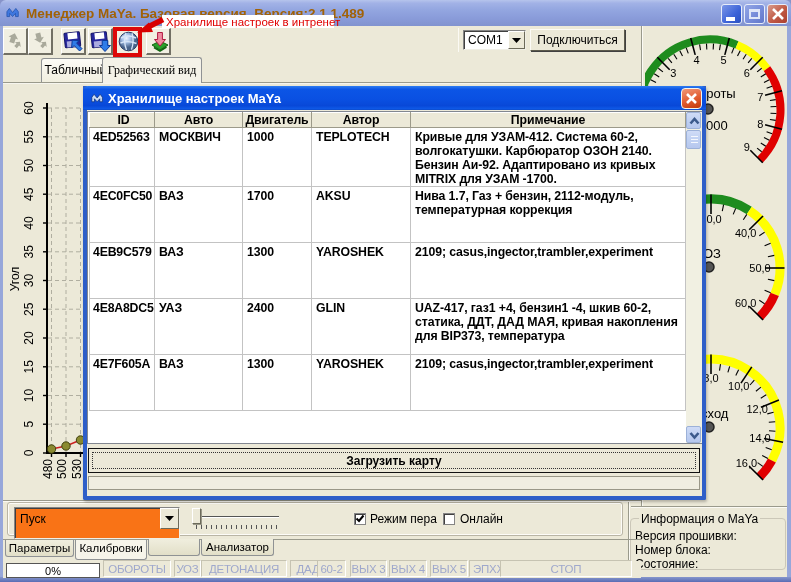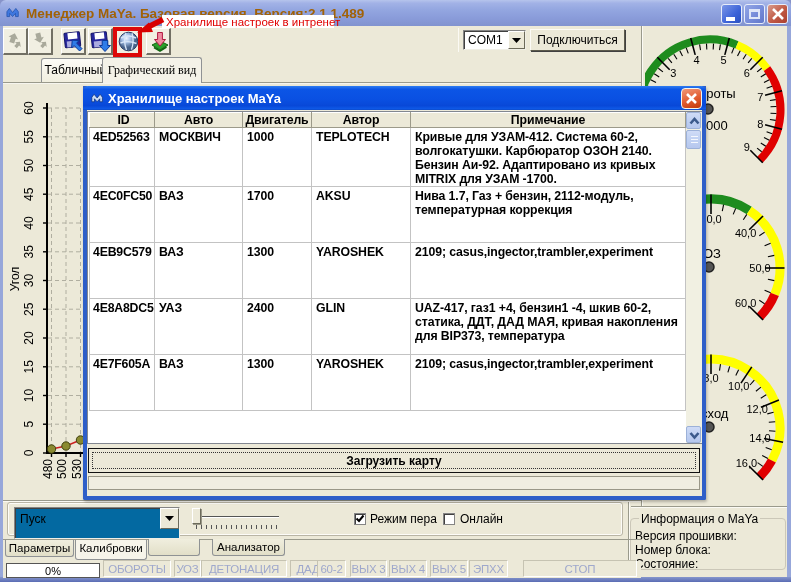--- a/index.html
+++ b/index.html
@@ -328,21 +328,21 @@
 <circle cx="64" cy="401" r="5" fill="#555" stroke="#222" stroke-width="1.5"></circle>
 </svg>
 <div class="abs" style="left:631px;top:506px;width:156px;height:2px;background:#9a9a8c;border-bottom:1px solid #fbfaf4;"></div>
 <div class="abs gb" style="left:630px;top:518px;width:156px;height:52px;"></div>
 <div class="abs" style="left:639px;top:512px;background:#ece9d8;padding:0 2px;font-size:12px;">Информация о MaYa</div>
 <div class="abs" style="left:635px;top:529px;font-size:12px;">Версия прошивки:</div>
 <div class="abs" style="left:635px;top:543px;font-size:12px;">Номер блока:</div>
 <div class="abs" style="left:635px;top:557px;font-size:12px;">Состояние:</div>
 <div class="abs" style="left:3px;top:500px;width:638px;height:2px;background:#fbfaf4;border-top:1px solid #9a9a8c;"></div>
 <div class="abs" style="left:7px;top:502px;width:616px;height:34px;border:1px solid #b9b5a5;border-radius:3px;box-shadow:inset 0 0 0 1px #fdfcf8;"></div>
-<div class="abs" style="left:14px;top:507px;width:166px;height:32px;background:#0369a1;border:1px solid #848484;border-bottom-color:#f0efe6;border-right-color:#f0efe6;box-shadow:inset 1px 1px 0 #404040;">
+<div class="abs" style="left:14px;top:507px;width:166px;height:32px;background:#f97316;border:1px solid #848484;border-bottom-color:#f0efe6;border-right-color:#f0efe6;box-shadow:inset 1px 1px 0 #404040;">
 <div class="abs" style="left:5px;top:4px;font-size:12px;">Пуск</div>
 <div class="abs" style="right:0;top:0;width:19px;height:21px;background:#ece9d8;border:1px solid #fff;border-right-color:#6c6a5a;border-bottom-color:#6c6a5a;">
 <svg class="abs" style="left:4px;top:7px" width="9" height="6" viewBox="0 0 9 6">
         <path d="M0 0 L9 0 L4.5 5 Z" fill="#000"></path>
       </svg>
     </div>
   </div>
 <div class="abs" style="left:201px;top:516px;width:78px;height:2px;background:#555;border-bottom:1px solid #fff;"></div>
 <div class="abs" style="left:192px;top:508px;width:9px;height:16px;background:#ece9d8;border:1px solid #fff;border-right-color:#6c6a5a;border-bottom-color:#6c6a5a;box-shadow:1px 1px 0 #9a9888;"></div>
 <div class="abs" style="left:196px;top:525px;width:1px;height:4px;background:#555;"></div>
@@ -372,37 +372,37 @@
 <div class="abs" style="left:3px;top:539px;width:638px;height:1px;background:#9a9a8c;"></div>
 <div class="abs" style="left:5px;top:540px;width:69px;height:17px;background:linear-gradient(180deg,#f0eede,#e2dfc8);border:1px solid #8f9294;border-top:none;border-radius:0 0 3px 3px;">
     <div class="tabb" style="margin-top:2px;">Параметры</div>
   </div>
 <div class="abs" style="left:75px;top:540px;width:72px;height:20px;background:#f6f4ea;border:1px solid #8f9294;border-top:none;border-radius:0 0 3px 3px;">
     <div class="tabb" style="margin-top:2px;">Калибровки</div>
   </div>
 <div class="abs" style="left:148px;top:539px;width:52px;height:17px;background:linear-gradient(180deg,#f0eede,#e2dfc8);border:1px solid #8f9294;border-top:none;border-radius:0 0 3px 3px;">
     <div class="tabb" style="margin-top:20px;">История</div>
   </div>
-<div class="abs" style="left:212px;top:539px;width:73px;height:17px;background:linear-gradient(180deg,#f0eede,#e2dfc8);border:1px solid #8f9294;border-top:none;border-radius:0 0 3px 3px;">
+<div class="abs" style="left:201px;top:539px;width:73px;height:17px;background:linear-gradient(180deg,#f0eede,#e2dfc8);border:1px solid #8f9294;border-top:none;border-radius:0 0 3px 3px;">
     <div class="tabb" style="margin-top:2px;">Анализатор</div>
   </div>
 <div class="abs" style="left:3px;top:561px;width:638px;height:17px;background:#ece9d8;"></div>
 <div class="abs" style="left:6px;top:563px;width:94px;height:15px;background:#fff;border:1px solid #555;">
     <div style="text-align:center;font-size:11px;margin-top:1px;">0%</div>
   </div>
 <div class="abs stc" style="left:103px;width:68px;">ОБОРОТЫ</div>
 <div class="abs stc" style="left:174px;width:27px;">УОЗ</div>
 <div class="abs stc" style="left:201px;width:86px;">ДЕТОНАЦИЯ</div>
 <div class="abs stc" style="left:290px;width:36px;">ДАД</div>
 <div class="abs stc" style="left:317px;width:29px;">60-2</div>
 <div class="abs stc" style="left:350px;width:37px;">ВЫХ 3</div>
 <div class="abs stc" style="left:389px;width:38px;">ВЫХ 4</div>
 <div class="abs stc" style="left:430px;width:38px;">ВЫХ 5</div>
 <div class="abs stc" style="left:469px;width:39px;">ЭПХХ</div>
-<div class="abs stc" style="left:523px;width:114px;">СТОП</div>
+<div class="abs stc" style="left:500px;width:132px;">СТОП</div>
 <div class="abs" id="dlg"></div>
 <div class="abs" id="dlgtitle"></div>
 <svg class="abs" style="left:91px;top:92px" width="13" height="12" viewBox="0 0 17 16">
 <path d="M1 13 L1 7 L4 3 L8 8 L12 3 L15 7 L15 13 L11.6 13 L11.6 9 L8 13 L4.4 9 L4.4 13 Z" fill="#cadcf4" stroke="#0a2a6e" stroke-width=".9" stroke-linejoin="round"></path>
   </svg>
 <div class="abs" id="dlgtitletext">Хранилище настроек MaYa</div>
 <div class="abs" style="left:681px;top:88px;width:21px;height:21px;border-radius:4px;border:1px solid #f4f4ec;background:linear-gradient(160deg,#f09878,#e25c30 55%,#c03808);">
 <svg class="abs" style="left:3px;top:3px" width="13" height="13" viewBox="0 0 13 13">
       <path d="M2 2 L11 11 M11 2 L2 11" stroke="#fff" stroke-width="2.6"></path>
     </svg>

